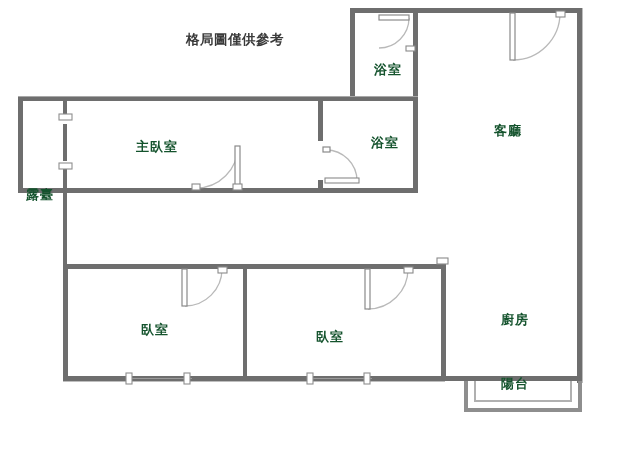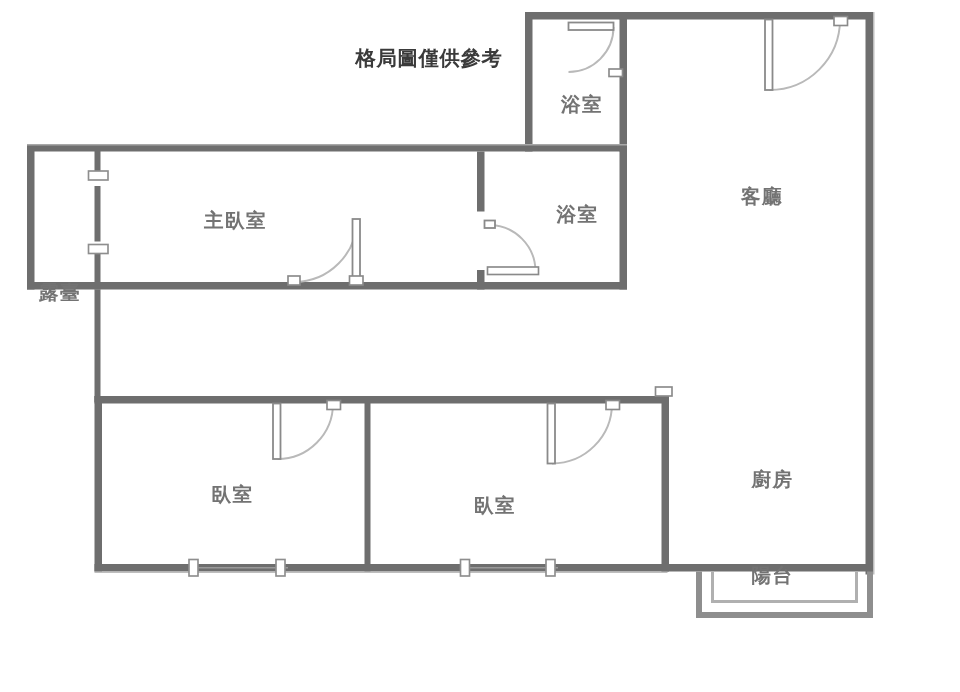--- a/index.html
+++ b/index.html
@@ -26,34 +26,34 @@
     top: 0;
     width: 640px;
     height: 461px;
     display: block;
   }
   .notice-block {
     position: absolute;
     left: 135px;
     top: 30px;
     width: 200px;
-    text-align: right;
+    text-align: center;
     line-height: 1.45;
     font-size: 13.5px;
     font-weight: bold;
     color: #3a3a3a;
     letter-spacing: 0.5px;
     user-select: none;
   }
   .notice-line { display: block; white-space: nowrap; }
   .room-label {
     position: absolute;
     font-size: 13px;
     font-weight: bold;
-    color: #737373;
+    color: #14532d;
     letter-spacing: 1px;
     white-space: nowrap;
     transform: translate(-50%, -50%);
     user-select: none;
   }
 </style>
 </head>
 <body>
 
 <div id="floorplan-root">

